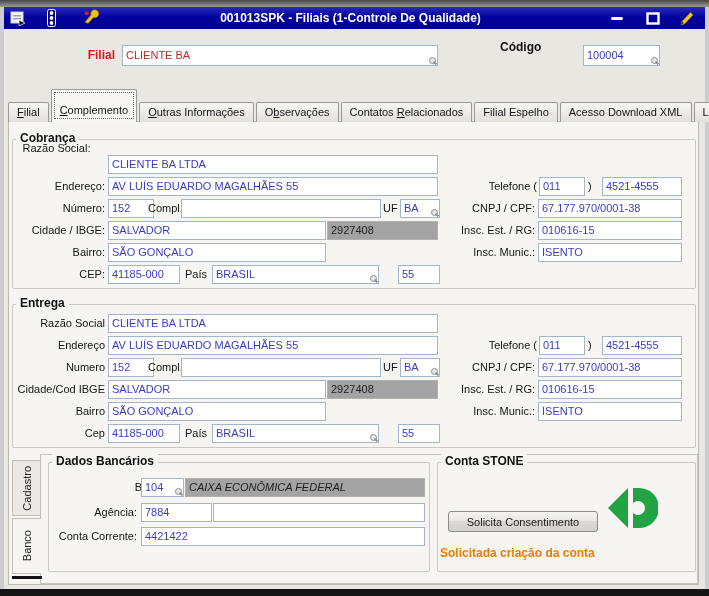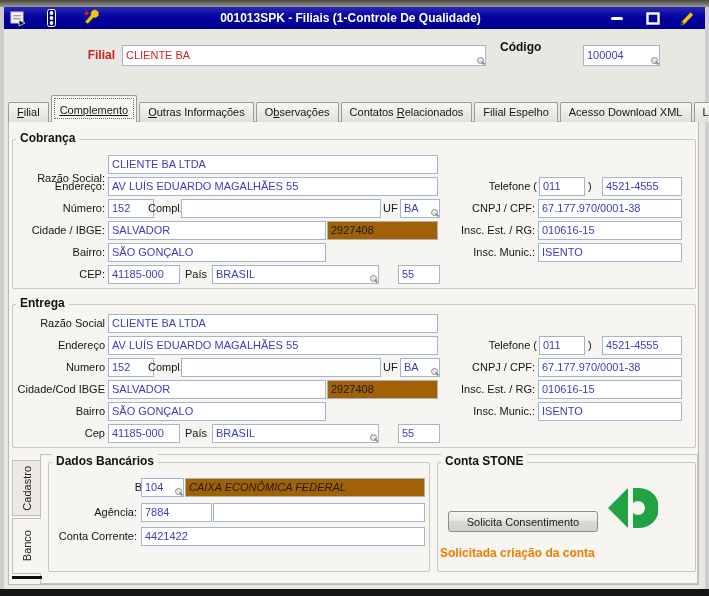--- a/index.html
+++ b/index.html
@@ -21,38 +21,38 @@
 
   
   #tabpage{left:8px;top:121px;width:691px;height:464px;background:#f6f5f2;border:1px solid #bdbab4;}
 
   
   .hlabel{font-size:12px;font-weight:bold;color:#111;}
   .hlabel.red{color:#cc1f1f;}
   .field{background:#fff;border:1px solid #a3b6c9;font-size:11px;color:#3c3cc0;
          padding:2px 3px;overflow:hidden;white-space:nowrap;}
   .field.red-text{color:#cc2525;}
-  .field.ro{background:#a16207;border-color:#b3b1ad;color:#1c1c1c;}
+  .field.ro{background:#a3a3a3;border-color:#b3b1ad;color:#1c1c1c;}
   .lbl{font-size:11px;color:#141414;text-align:right;white-space:nowrap;}
   .lbl-left{font-size:11px;color:#141414;white-space:nowrap;}
 
   
   .mag{position:absolute;right:0;bottom:0;width:9px;height:9px;}
   .mag::before{content:"";position:absolute;left:1px;top:1px;width:5px;height:5px;
                border:1px solid #8d8d8d;border-radius:50%;background:#e6e6e4;}
   .mag::after{content:"";position:absolute;right:0px;bottom:1px;width:4px;height:2px;
               background:#8d8d8d;transform:rotate(45deg);}
 
   
   .tabstrip{display:flex;align-items:flex-end;}
   .tab{background:linear-gradient(#f7f6f4,#e2e0db);border:1px solid #9c9a96;border-bottom:none;
        font-size:11px;color:#141414;padding:3px 8px 4px 8px;margin-right:2px;white-space:nowrap;
        border-radius:2px 2px 0 0;}
-  .tab.active{background:#f8f7f4;padding-top:8px;padding-bottom:6px;position:relative;z-index:5;
-              outline:1px dotted #666;outline-offset:-4px;text-decoration:underline;}
+  .tab.active{background:#f8f7f4;padding-top:14px;padding-bottom:6px;position:relative;z-index:5;
+              outline:1px dotted #666;outline-offset:-4px;}
   .tab u{text-decoration:underline;}
 
   
   .groupbox{border:1px solid #cbc8c2;border-radius:2px;background:transparent;}
   .legend{position:absolute;top:-9px;left:3px;background:#f6f5f2;padding:0 4px;
           font-size:12px;font-weight:bold;color:#111;white-space:nowrap;}
 
   
   #bottompanel{left:40px;top:454px;width:658px;height:130px;background:#f6f5f2;border:1px solid #c6c3bd;}
   .vtab{background:#ece9e4;border:1px solid #c2bfb9;display:flex;align-items:center;justify-content:center;}
@@ -108,21 +108,21 @@
       </svg>
   </div>
   <div class="abs tb-btn" style="left:676px;top:8px;width:20px;height:20px;">
     <svg width="18" height="18" viewBox="0 0 18 18">
       <path d="M4 16 L5 12.5 L13.5 3.5 L16 6 L7.5 15 Z" fill="#f3c512" stroke="#b78c00" stroke-width="0.5"></path>
       <path d="M4 16 L5 12.5 L6.8 14.3 Z" fill="#2b2b2b"></path>
     </svg>
   </div>
 
   <div class="abs hlabel red" style="left:60px;top:48px;width:55px;text-align:right;">Filial</div>
-  <div class="abs field red-text" style="left:122px;top:45px;width:364px;height:21px;line-height:15px;">
+  <div class="abs field red-text" style="left:122px;top:45px;width:316px;height:21px;line-height:15px;">
     <span>CLIENTE BA</span>
     <span class="mag"></span>
   </div>
   <div class="abs hlabel" style="left:500px;top:40px;width:77px;text-align:left;">Código</div>
   <div class="abs field" style="left:583px;top:45px;width:77px;height:21px;line-height:15px;">
     <span>100004</span>
     <span class="mag"></span>
   </div>
 
   <div id="tabstrip-main" class="abs tabstrip" style="left:8px;top:99px;height:23px;z-index:4;">
@@ -135,21 +135,21 @@
       <div class="tab">Acesso Download XML</div>
       <div class="tab">Log</div>
     </div>
 
   <div id="tabpage" class="abs"></div>
 
   <div class="abs groupbox" style="left:12px;top:139px;width:684px;height:150px;">
     <span class="legend">Cobrança</span>
   </div>
 
-  <div class="abs lbl" style="left:8px;top:172px;width:97px;">Razão Social:</div>
+  <div class="abs lbl" style="left:8px;top:142px;width:97px;text-align:center;">Razão Social:</div>
   <div class="abs field" style="left:108px;top:155px;width:330px;height:19px;"><span>CLIENTE BA LTDA</span></div>
 
   <div class="abs lbl" style="left:8px;top:180px;width:97px;">Endereço:</div>
   <div class="abs field" style="left:108px;top:177px;width:330px;height:19px;"><span>AV LUÍS EDUARDO MAGALHÃES 55</span></div>
 
   <div class="abs lbl" style="left:8px;top:202px;width:97px;">Número:</div>
   <div class="abs field" style="left:108px;top:199px;width:46px;height:19px;"><span>152</span></div>
   <div class="abs lbl" style="left:148px;top:202px;width:31px;">Compl.</div>
   <div class="abs field" style="left:181px;top:199px;width:200px;height:19px;"><span></span></div>
   <div class="abs lbl" style="left:383px;top:202px;width:14px;">UF</div>

